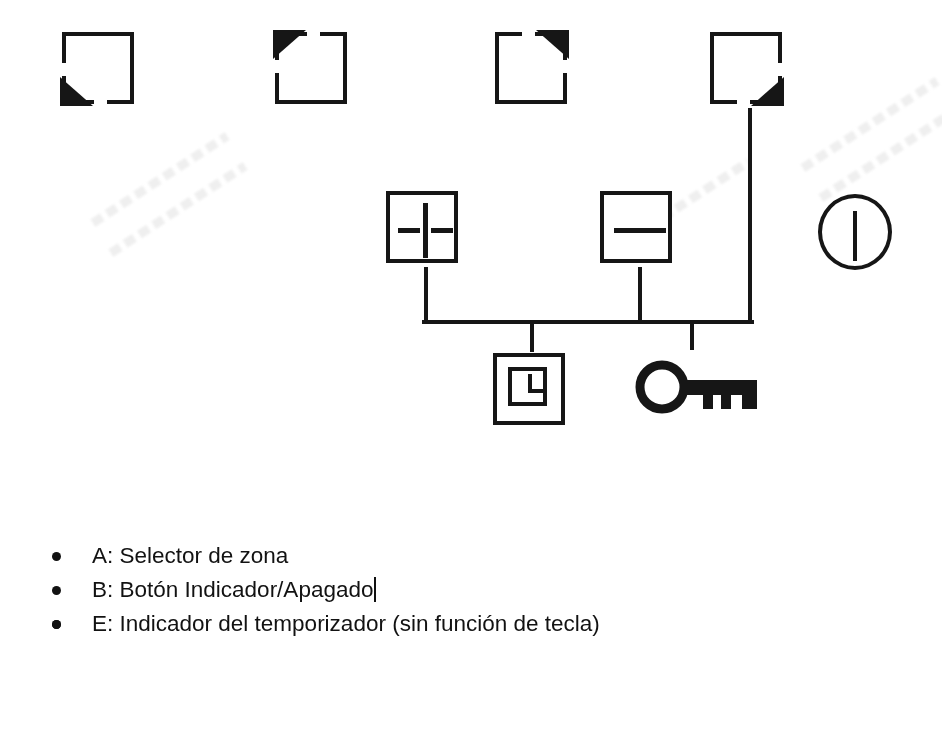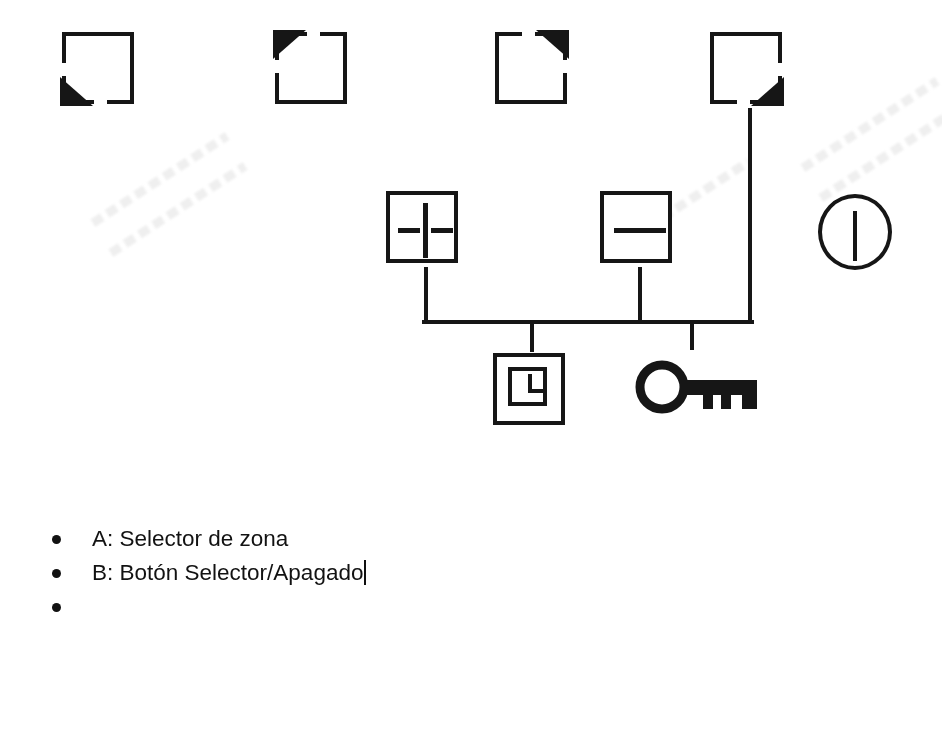--- a/index.html
+++ b/index.html
@@ -70,21 +70,21 @@
   
   .clock-outer { position:absolute; left:493px; top:353px; width:72px; height:72px; border:4px solid var(--ink); background:#fff; }
   .clock-inner { position:absolute; left:11px; top:10px; width:39px; height:39px; border:4px solid var(--ink); }
   .hand-v { left:16px; top:3px;  width:4px;  height:19px; }
   .hand-h { left:16px; top:18px; width:16px; height:4px; }
 
   
   .key { position:absolute; left:632px; top:356px; width:128px; height:58px; }
 
   
-  .legend { position:absolute; left:49px; top:522px; list-style:none; margin:0; padding:0; }
+  .legend { position:absolute; left:49px; top:539px; list-style:none; margin:0; padding:0; }
   .legend li { position:relative; padding-left:43px; font-size:22.5px; line-height:34px;
                color:#121212; white-space:nowrap; }
   .bullet { position:absolute; left:3px; top:13px; width:9px; height:9px; border-radius:50%; background:#121212; }
   .caret { display:inline-block; width:2px; height:25px; background:#101010; vertical-align:-5px; margin-left:1px; }
 </style>
 </head>
 <body>
 
 <div class="figure">
 
@@ -152,18 +152,22 @@
   </svg>
 </div>
 
 <ul class="legend">
   <li>
     <span class="bullet"></span>
     <span>A: Selector de zona</span>
   </li>
   <li>
     <span class="bullet"></span>
-    <span>B: Botón Selector/Apagado</span><span class="caret"></span>
+    <span>B: Botón Indicador/Apagado</span><span class="caret"></span>
   </li>
   <li>
     <span class="bullet"></span>
   </li>
+  <li>
+    <span class="bullet"></span>
+    <span>E: Indicador del temporizador (sin función de tecla)</span>
+  </li>
 </ul>
 
 </body></html>

